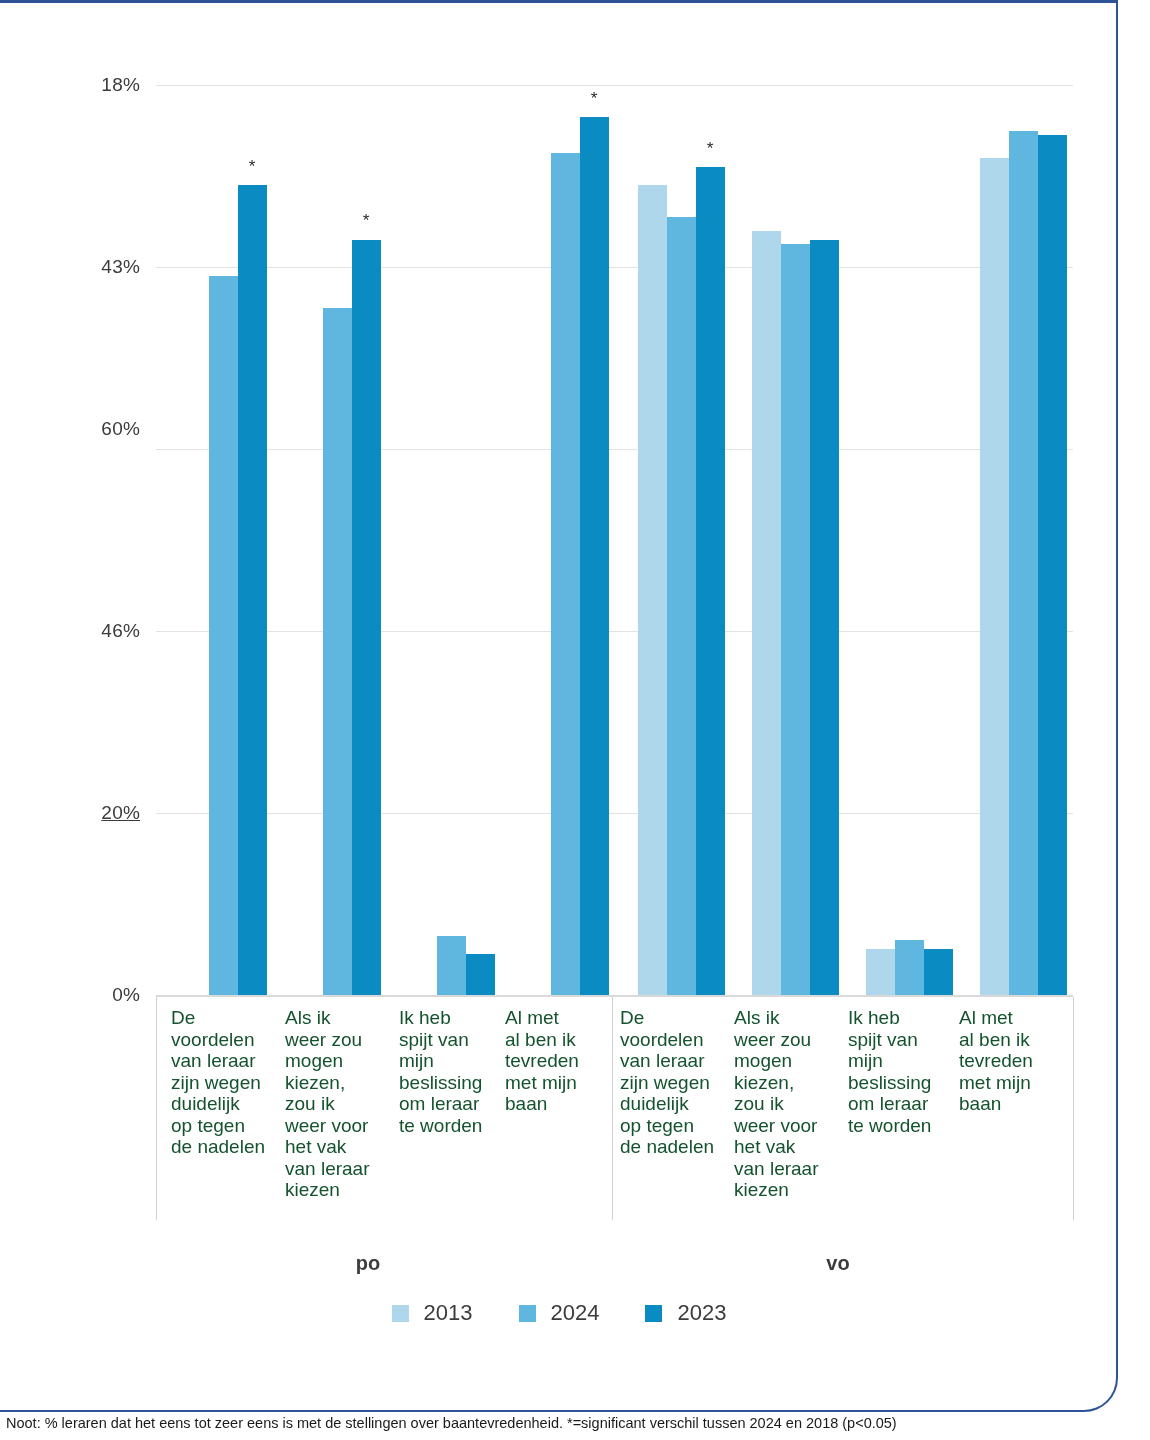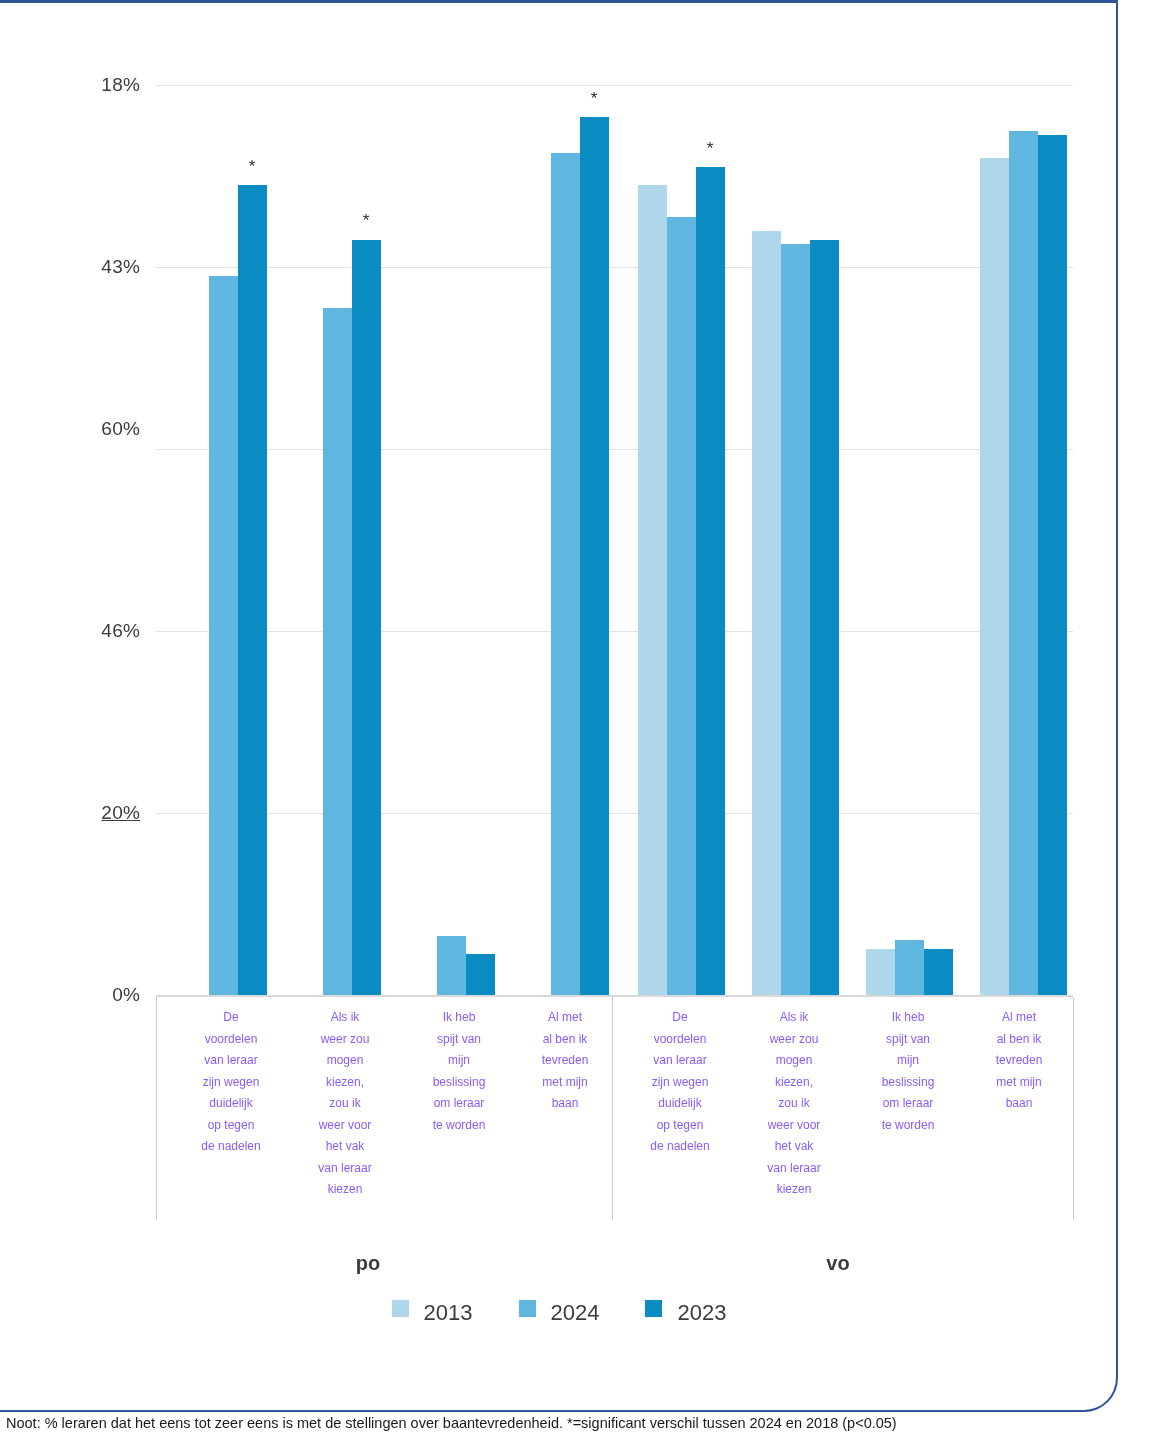--- a/index.html
+++ b/index.html
@@ -77,44 +77,44 @@
     font-family:"Liberation Sans", sans-serif;
   }
   .panel-tick {
     position:absolute;
     top:997px; width:1px; height:223px;
     background:#d0d0d0;
   }
   .cat-label {
     position:absolute;
     top:1007px;
-    font-size:12px;
+    font-size:19px;
     line-height:21.5px;
-    text-align:center;
-    color:#8b5cf6;
+    text-align:left;
+    color:#14532d;
     width:120px;
   }
   .panel-label {
     position:absolute;
     top:1252px;
     font-size:20px;
     font-weight:bold;
     color:#3c3c3b;
     text-align:center;
     width:200px;
   }
 
   
   #legend {
     position:absolute;
     top:1300px; left:0; width:1118px;
     display:flex; justify-content:center; align-items:center;
     gap:46px;
   }
-  .legend-item { display:flex; gap:15px; }
+  .legend-item { display:flex; align-items:center; gap:15px; }
   .legend-swatch { width:17px; height:17px; display:block; }
   .legend-text { font-size:22px; color:#3c3c3b; }
 
   
   #footnote {
     position:absolute;
     left:6px; top:1415px;
     width:1140px;
     font-size:14.5px;
     color:#1a1a1a;

